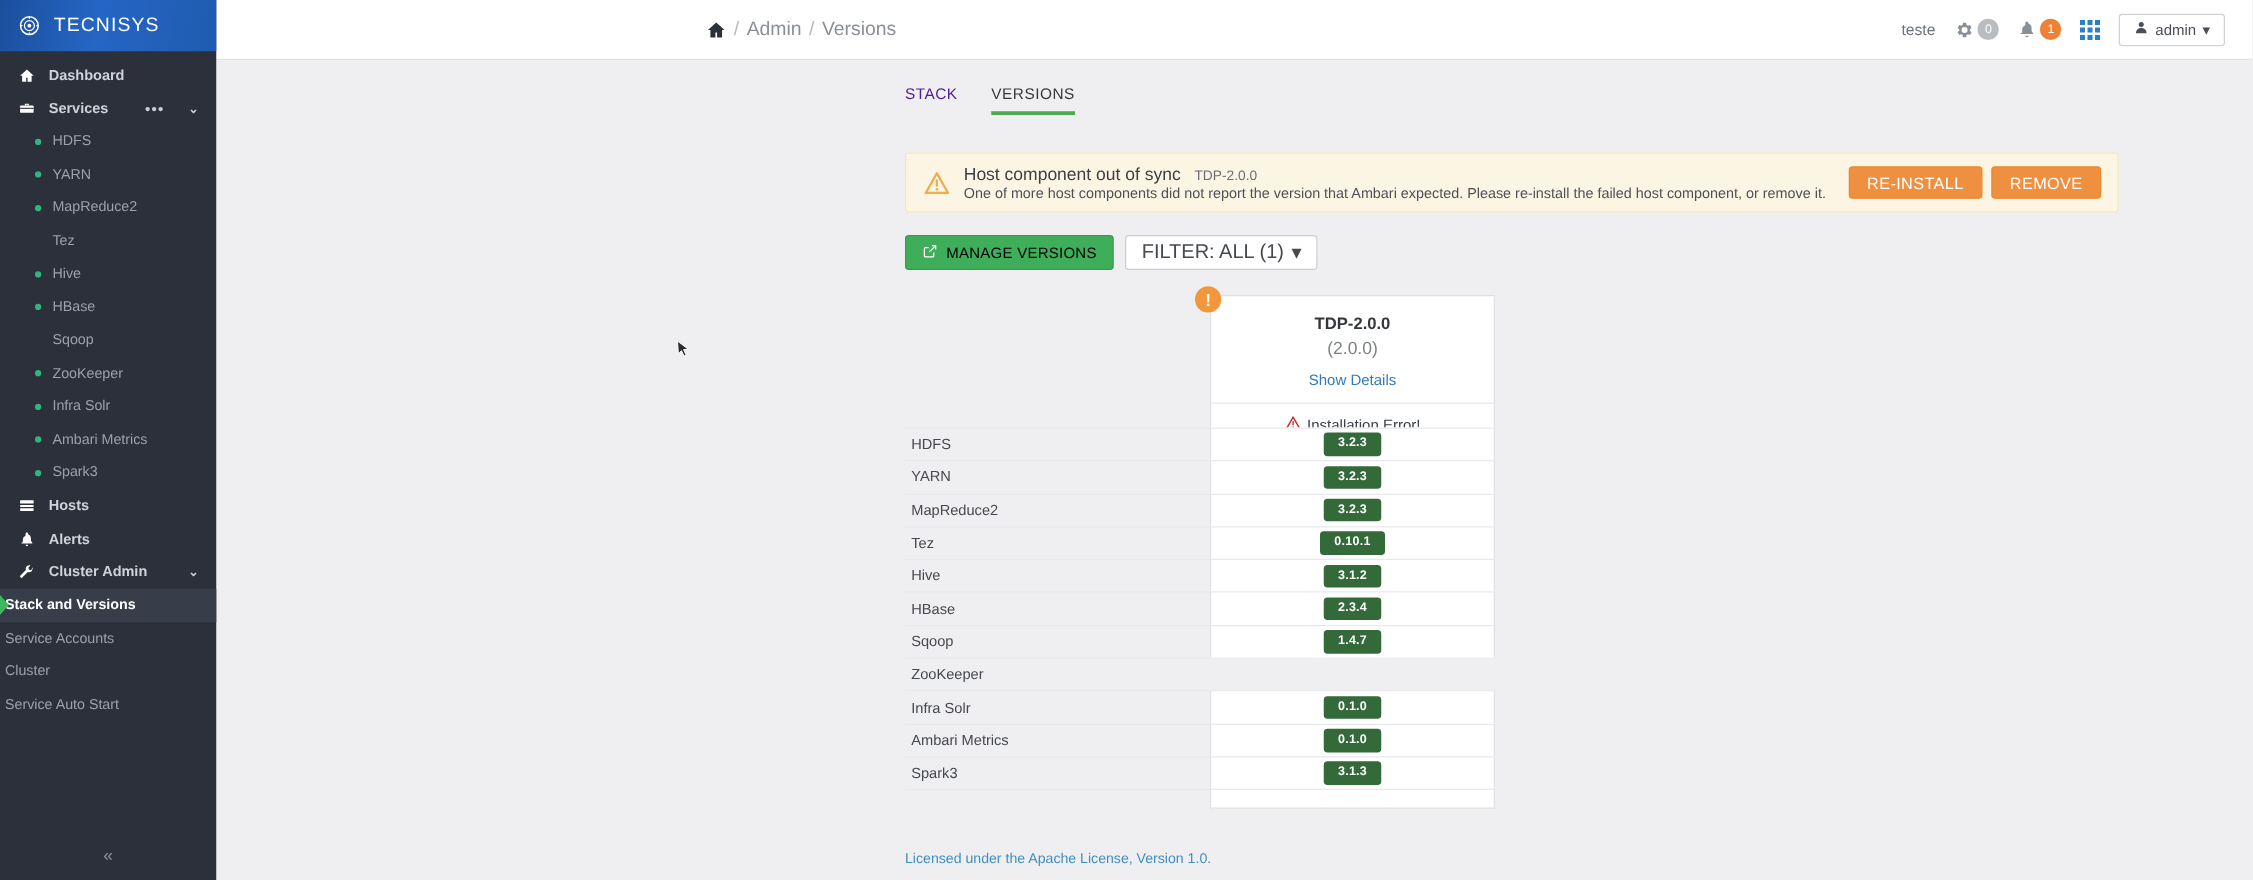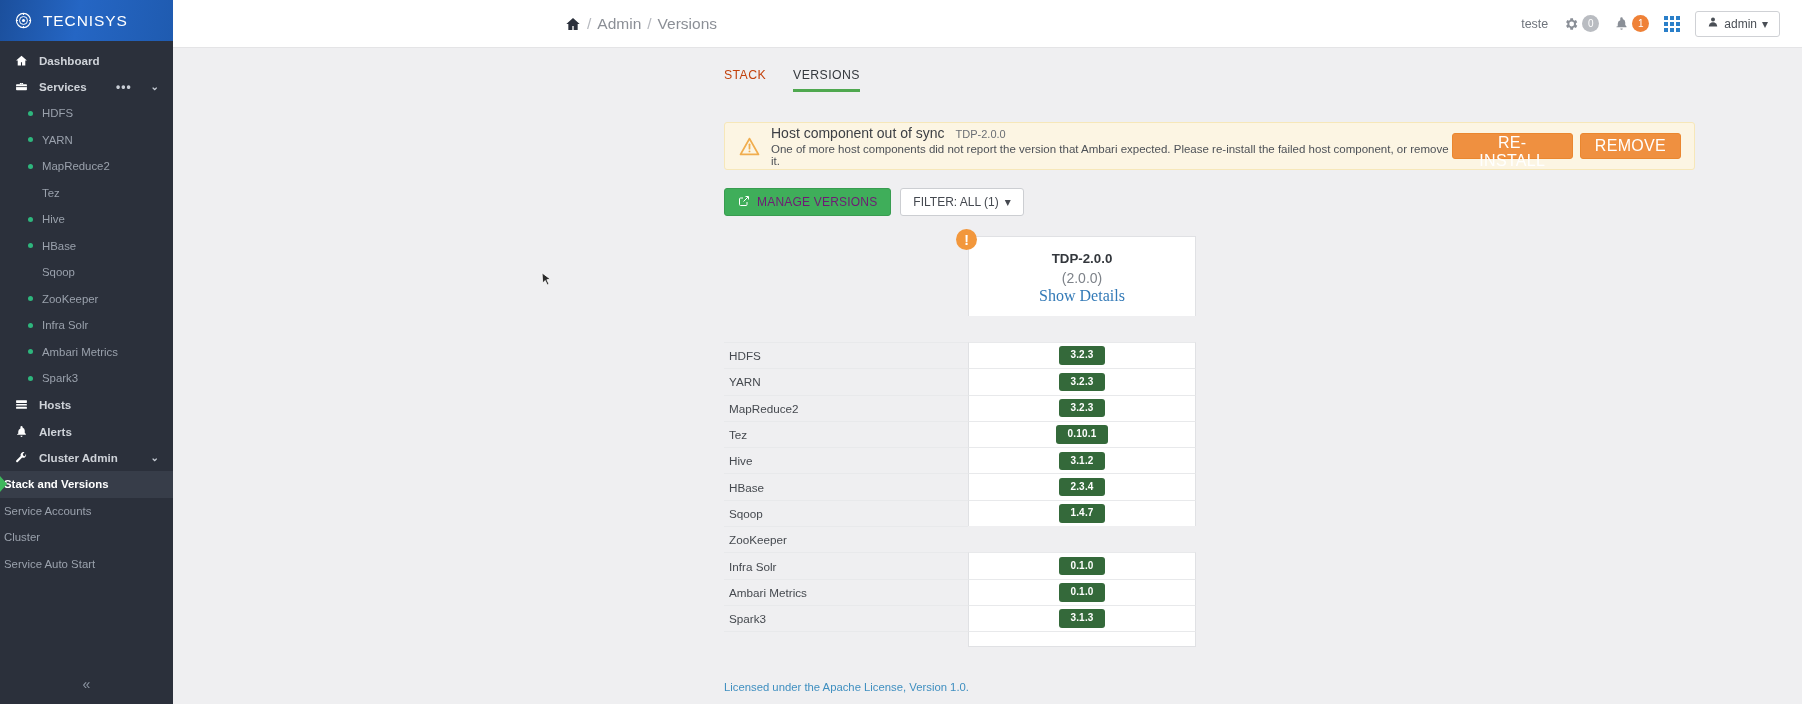--- a/index.html
+++ b/index.html
@@ -99,65 +99,65 @@
     display: flex; align-items: center; gap: 5px; padding: 0 11px;
     font-size: 12px; color: #4a4f56; cursor: pointer;
   }
 
   
   .content { flex: 1 1 auto; overflow: hidden; position: relative; padding: 0 0 0 0; }
   .tabs {
     display: flex; gap: 27px; padding: 20px 0 0 551px; font-size: 12.3px;
     letter-spacing: .4px;
   }
-  .tab { color: #c2410c; padding-bottom: 7px; cursor: pointer; }
+  .tab { color: #4c1d95; padding-bottom: 7px; cursor: pointer; }
   .tab.active { color: #34383d; border-bottom: 3px solid #4fa84f; font-weight: 400; }
 
   .inner { padding-left: 551px; padding-right: 20px; }
 
   .alert-box {
     margin-top: 30px; background: #fcf5e3; border: 1px solid #f6e7b9;
     border-radius: 3px; height: 48px; display: flex; align-items: center;
     padding: 0 13px 0 14px; width: 971px;
   }
   .alert-ico { flex: 0 0 22px; margin-right: 10px; display:flex; align-items:center; }
   .alert-texts { display: flex; flex-direction: column; gap: 2px; }
   .alert-title-row { display: flex; align-items: baseline; gap: 11px; }
   .alert-title { font-size: 14px; color: #3c3f44; }
   .alert-version { font-size: 11px; color: #6a6e74; }
   .alert-desc { font-size: 11.5px; color: #4d5157; }
   .alert-actions { margin-left: auto; display: flex; gap: 7px; }
   .btn-orange {
     background: #ef9040; border: 1px solid #ea8730; color: #fff; border-radius: 3px;
-    height: 26px; padding: 0 14px; font-size: 16px; letter-spacing: .3px; cursor: pointer;
+    height: 26px; padding: 0 14px; font-size: 13px; letter-spacing: .3px; cursor: pointer;
     font-family: inherit;
   }
 
   .toolbar { margin-top: 18px; display: flex; gap: 9px; }
   .btn-green {
-    background: #3fae5a; border: 1px solid #389c50; color: #701a75; border-radius: 3px;
+    background: #3fae5a; border: 1px solid #389c50; color: #000000; border-radius: 3px;
     height: 28px; padding: 0 13px; font-size: 12px; display: flex; align-items: center;
     gap: 7px; cursor: pointer; font-family: inherit; letter-spacing: .2px;
   }
   .btn-white {
     background: #fff; border: 1px solid #ccced2; color: #454950; border-radius: 3px;
-    height: 28px; padding: 0 12px; font-size: 12px; display: flex; align-items: center;
+    height: 28px; padding: 0 12px; font-size: 16px; display: flex; align-items: center;
     gap: 6px; cursor: pointer; font-family: inherit;
   }
 
   
   .vtable { margin-top: 20px; position: relative; width: 472px; }
   .vcard {
     position: absolute; left: 244px; top: 0; width: 228px;
     background: #fff; border: 1px solid #e0e1e4; border-bottom: none;
   }
   .vcard-head { padding: 14px 10px 11px; text-align: center; }
   .vcard-title { font-size: 13.3px; color: #33373c; font-weight: 700; }
   .vcard-sub { font-size: 14px; color: #7d8289; margin-top: 4px; }
-  .vcard-link { font-size: 16px; color: #337ab7; margin-top: 1px; cursor: pointer; font-family: Liberation Serif, serif; }
+  .vcard-link { font-size: 12px; color: #337ab7; margin-top: 11px; cursor: pointer; }
   .vcard-status {
     border-top: 1px solid #e6e7ea; padding: 9px 0 10px;
     display: flex; align-items: center; justify-content: center; gap: 5px;
     font-size: 12px; color: #3c4046;
   }
   .err-badge {
     position: absolute; left: -13px; top: -8px; width: 21px; height: 21px;
     border-radius: 50%; background: #f2973c; color: #fff; font-size: 14px;
     font-weight: 700; display: flex; align-items: center; justify-content: center;
     line-height: 1; z-index: 3;
@@ -447,20 +447,30 @@
 
         <div class="vtable">
 
           <div class="vcard">
             <div class="err-badge">!</div>
             <div class="vcard-head">
               <div class="vcard-title">TDP-2.0.0</div>
               <div class="vcard-sub">(2.0.0)</div>
               <div class="vcard-link">Show Details</div>
             </div>
+            <div class="vcard-status">
+              <span>
+                <svg viewBox="0 0 24 24" width="13" height="13">
+                  <path d="M12 3L1.8 21h20.4z" fill="none" stroke="#c9302c" stroke-width="2.2" stroke-linejoin="round"></path>
+                  <path d="M12 9.5v5" stroke="#c9302c" stroke-width="2" stroke-linecap="round"></path>
+                  <circle cx="12" cy="17.6" r="1.1" fill="#c9302c"></circle>
+                </svg>
+              </span>
+              <span>Installation Error!</span>
+            </div>
           </div>
 
           <div class="vrows" style="padding-top:106px;">
             <div class="vrow">
               <div class="vrow-name">HDFS</div>
               <div class="vrow-cell">
                 <span class="vchip">3.2.3</span>
               </div>
             </div>
             <div class="vrow">

